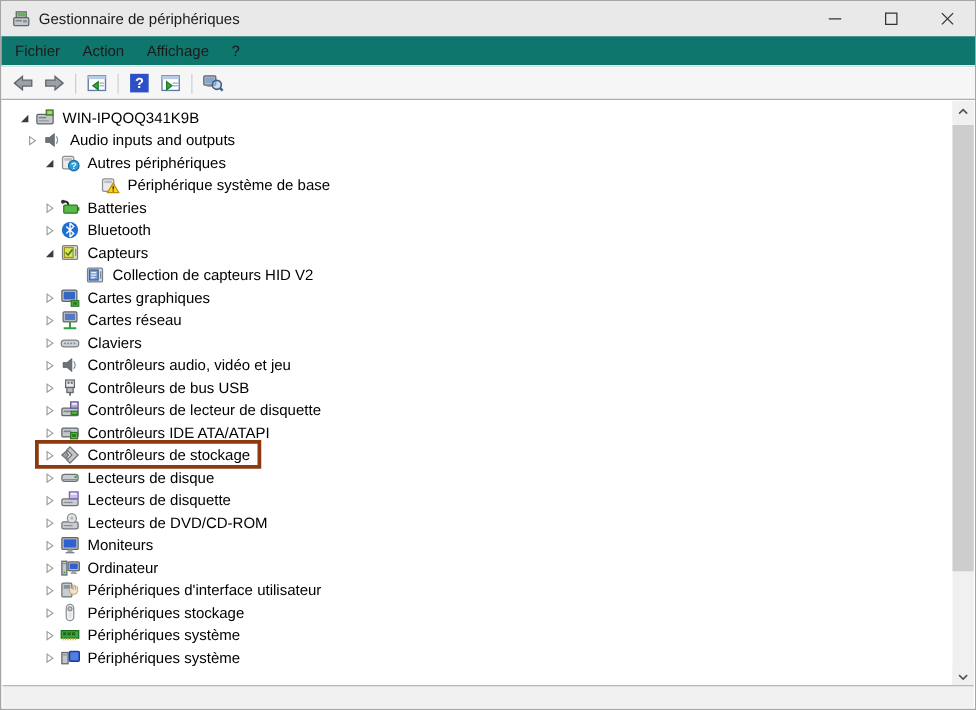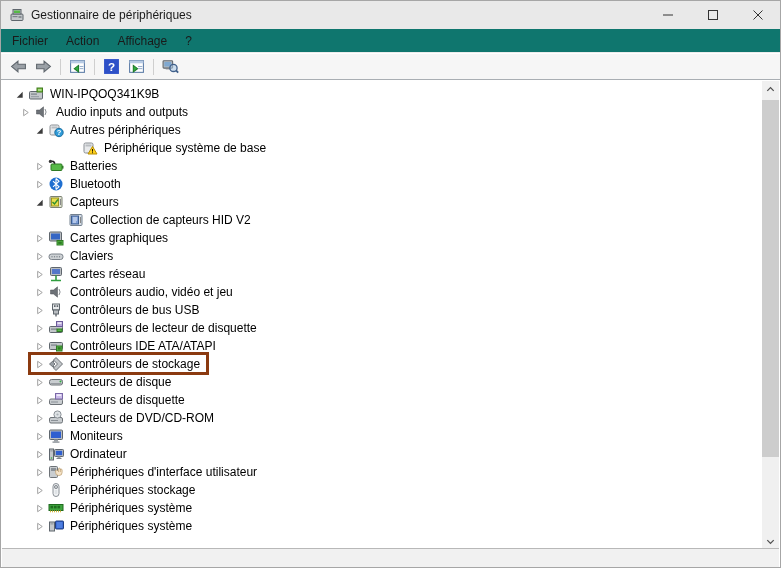--- a/index.html
+++ b/index.html
@@ -180,21 +180,21 @@
           <span class="tree-icon">
             <svg viewBox="0 0 16 16">
               <rect x="2" y="3" width="9" height="10" rx="1.5" fill="#e8eaec" stroke="#8a8f94"></rect>
               <rect x="3.5" y="4.5" width="6" height="2" fill="#b9bdc1"></rect>
               <circle cx="11" cy="10.5" r="4.2" fill="#2f9bd8" stroke="#1c6ea0"></circle>
               <text x="11" y="13.2" font-size="7.5" fill="#fff" text-anchor="middle" font-weight="bold">?</text>
             </svg>
           </span>
           <span class="tree-label">Autres périphériques</span>
         </div>
-        <div class="tree-row" style="padding-left: 28px; margin-left: 36px;">
+        <div class="tree-row" style="padding-left: 62px;">
           <span class="arrow-box"></span>
           <span class="tree-icon">
             <svg viewBox="0 0 16 16">
               <rect x="2" y="3" width="9" height="10" rx="1.5" fill="#e8eaec" stroke="#8a8f94"></rect>
               <rect x="3.5" y="4.5" width="6" height="2" fill="#b9bdc1"></rect>
               <path d="M10.5 6.5 L15 14 L6 14 Z" fill="#ffd21c" stroke="#b98d00"></path>
               <rect x="10.1" y="9" width="0.9" height="2.6" fill="#000"></rect>
               <rect x="10.1" y="12.3" width="0.9" height="0.9" fill="#000"></rect>
             </svg>
           </span>
@@ -275,43 +275,43 @@
           <span class="tree-label">Cartes graphiques</span>
         </div>
         <div class="tree-row" style="padding-left: 30px;">
           <span class="arrow-box">
             <svg viewBox="0 0 12 12" width="11" height="11">
               <path d="M4 2.5 L9 6 L4 9.5 Z" fill="#fff" stroke="#9a9a9a"></path>
             </svg>
           </span>
           <span class="tree-icon">
             <svg viewBox="0 0 16 16">
+              <rect x="2.5" y="1.5" width="11" height="8" rx="1" fill="#b9bdc1" stroke="#5f666d"></rect>
+              <rect x="4" y="3" width="8" height="5" fill="#5577c8"></rect>
+              <path d="M3 14.5 h10 M8 9.5 v5" stroke="#2f9e3f" stroke-width="1.6" fill="none"></path>
+            </svg>
+          </span>
+          <span class="tree-label">Cartes réseau</span>
+        </div>
+        <div class="tree-row" style="padding-left: 30px;">
+          <span class="arrow-box">
+            <svg viewBox="0 0 12 12" width="11" height="11">
+              <path d="M4 2.5 L9 6 L4 9.5 Z" fill="#fff" stroke="#9a9a9a"></path>
+            </svg>
+          </span>
+          <span class="tree-icon">
+            <svg viewBox="0 0 16 16">
               <rect x="1" y="6" width="14" height="5.5" rx="2.5" fill="#cdd1d4" stroke="#7c838a"></rect>
               <circle cx="4" cy="8.7" r="0.7" fill="#7c838a"></circle>
               <circle cx="6.5" cy="8.7" r="0.7" fill="#7c838a"></circle>
               <circle cx="9" cy="8.7" r="0.7" fill="#7c838a"></circle>
               <circle cx="11.5" cy="8.7" r="0.7" fill="#7c838a"></circle>
             </svg>
           </span>
           <span class="tree-label">Claviers</span>
-        </div>
-        <div class="tree-row" style="padding-left: 30px;">
-          <span class="arrow-box">
-            <svg viewBox="0 0 12 12" width="11" height="11">
-              <path d="M4 2.5 L9 6 L4 9.5 Z" fill="#fff" stroke="#9a9a9a"></path>
-            </svg>
-          </span>
-          <span class="tree-icon">
-            <svg viewBox="0 0 16 16">
-              <rect x="2.5" y="1.5" width="11" height="8" rx="1" fill="#b9bdc1" stroke="#5f666d"></rect>
-              <rect x="4" y="3" width="8" height="5" fill="#5577c8"></rect>
-              <path d="M3 14.5 h10 M8 9.5 v5" stroke="#2f9e3f" stroke-width="1.6" fill="none"></path>
-            </svg>
-          </span>
-          <span class="tree-label">Cartes réseau</span>
         </div>
         <div class="tree-row" style="padding-left: 30px;">
           <span class="arrow-box">
             <svg viewBox="0 0 12 12" width="11" height="11">
               <path d="M4 2.5 L9 6 L4 9.5 Z" fill="#fff" stroke="#9a9a9a"></path>
             </svg>
           </span>
           <span class="tree-icon">
             <svg viewBox="0 0 16 16">
               <path d="M2.5 6 L5.5 6 L9.5 2.8 L9.5 13.2 L5.5 10 L2.5 10 Z" fill="#6d7277" stroke="#4a4f54" stroke-width="0.5"></path>

